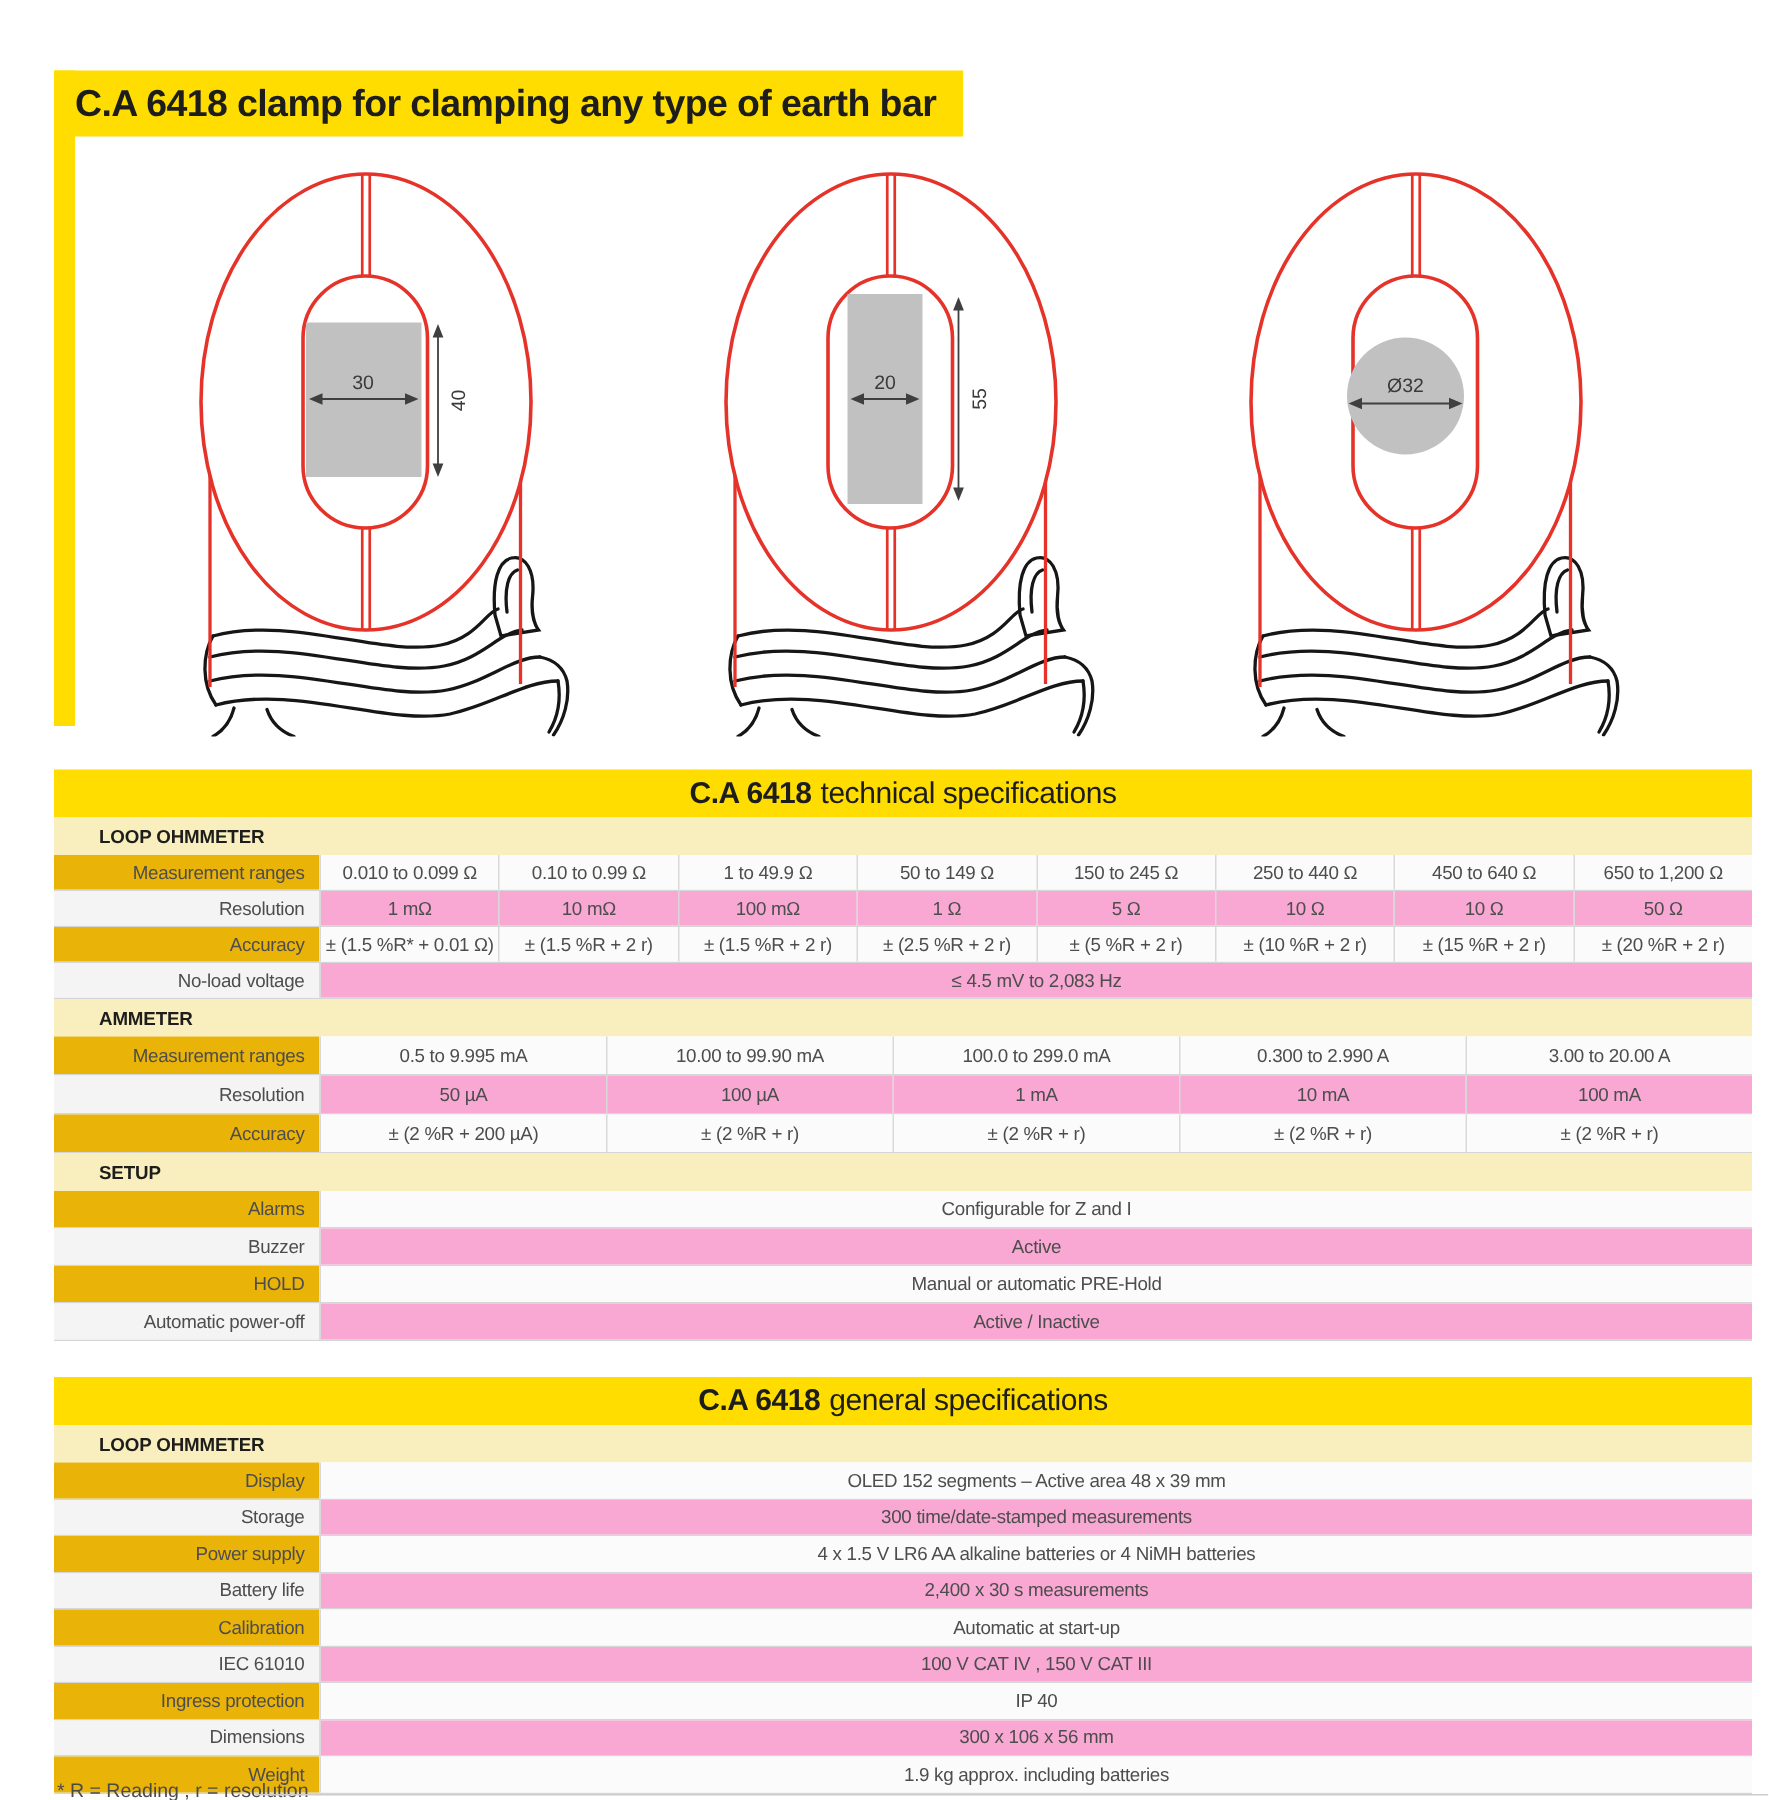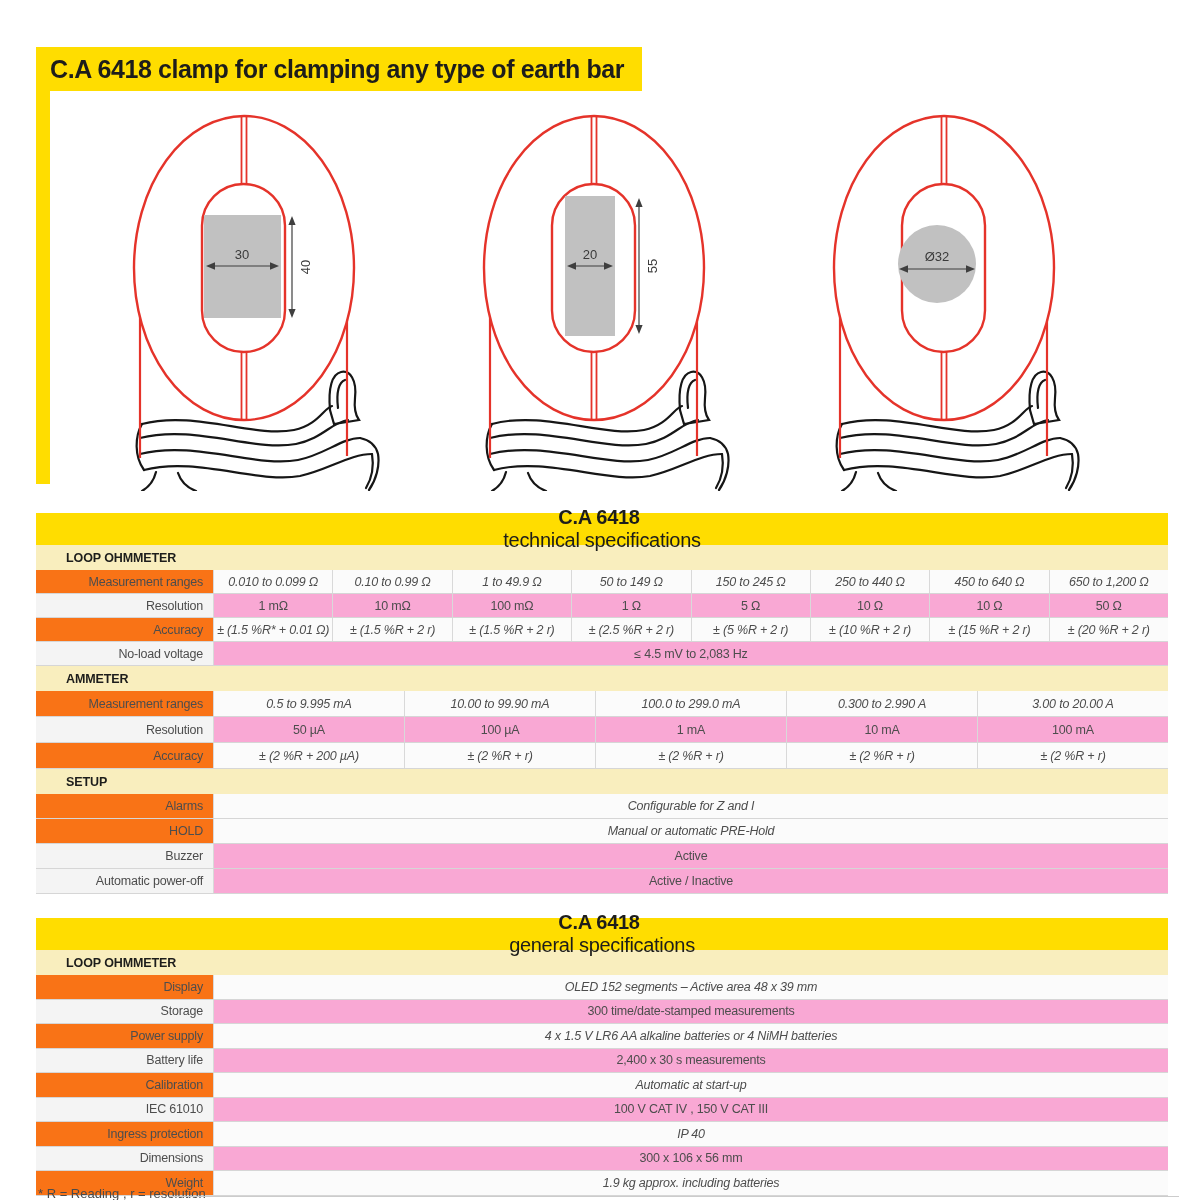--- a/index.html
+++ b/index.html
@@ -22,36 +22,36 @@
   .bar-fill{fill:var(--grayfill,#C1C1C1);}
   .dim{stroke:#3f3f3f;stroke-width:1.2;}
   .dim-head{fill:#3f3f3f;stroke:none;}
   .handle{stroke:#161616;stroke-width:2.2;fill:none;stroke-linecap:round;}
   .handle .knob{fill:#ffffff;}
 
   
   .table{position:absolute;left:36px;width:1132px;}
   .tech{top:513px;} .general{top:918px;}
   .table-title{height:32px;background:var(--yellow,#FFDD00);display:flex;align-items:center;
-               justify-content:center;font-size:20px;color:#1d1d1b;letter-spacing:-0.3px;flex-direction:column;}
+               justify-content:center;font-size:20px;color:#1d1d1b;letter-spacing:-0.3px;}
   .table-title .t-bold{font-weight:700;margin-right:6px;}
   .table-title .t-rest{font-weight:400;}
   .sec-header{height:25px;background:var(--cream,#F9EEBE);display:flex;align-items:center;
               padding-left:30px;font-weight:700;font-size:12.5px;color:#1d1d1b;letter-spacing:-0.1px;}
   .spec-row{display:flex;height:23px;border-bottom:1px solid #d6d6d6;font-size:12.5px;
             color:#4d4d4d;letter-spacing:-0.2px;}
   .sec-ammeter .spec-row{height:25px;}
   .sec-setup .spec-row{height:24px;}
   .general .spec-row{height:23.5px;}
   .cell{display:flex;align-items:center;justify-content:center;box-sizing:border-box;min-width:0;}
   .cell.label{width:177px;flex:none;justify-content:flex-end;padding-right:10px;}
   .cell.value{flex:1;border-left:1px solid #d9d9d9;text-align:center;}
-  .spec-row.odd .label{background:#f97316;}
+  .spec-row.odd .label{background:#eab308;}
   .spec-row.even .label{background:#f4f4f4;}
-  .spec-row.odd .value{background:#fbfbfb;font-style:italic;}
+  .spec-row.odd .value{background:#fbfbfb;}
   .spec-row.even .value{background:#f9a8d4;}
 
   .footnote{position:absolute;left:38px;top:1186px;font-size:13px;color:#4a4a4a;}
   .bottom-line{position:absolute;left:170px;top:1196px;width:1009px;height:1px;background:#cccccc;}
 </style>
 </head>
 <body>
 
 <div class="page">
 
@@ -243,27 +243,27 @@
             <div class="cell value">± (2 %R + r)</div>
             <div class="cell value">± (2 %R + r)</div>
           </div>
         </div>
         <div class="sec-setup">
           <div class="sec-header">SETUP</div>
           <div class="spec-row odd">
             <div class="cell label">Alarms</div>
             <div class="cell value">Configurable for Z and I</div>
           </div>
+          <div class="spec-row even">
+            <div class="cell label">Buzzer</div>
+            <div class="cell value">Active</div>
+          </div>
           <div class="spec-row odd">
             <div class="cell label">HOLD</div>
             <div class="cell value">Manual or automatic PRE-Hold</div>
-          </div>
-          <div class="spec-row even">
-            <div class="cell label">Buzzer</div>
-            <div class="cell value">Active</div>
           </div>
           <div class="spec-row even">
             <div class="cell label">Automatic power-off</div>
             <div class="cell value">Active / Inactive</div>
           </div>
         </div>
       </div>
   </div>
 
   <div class="table general">

